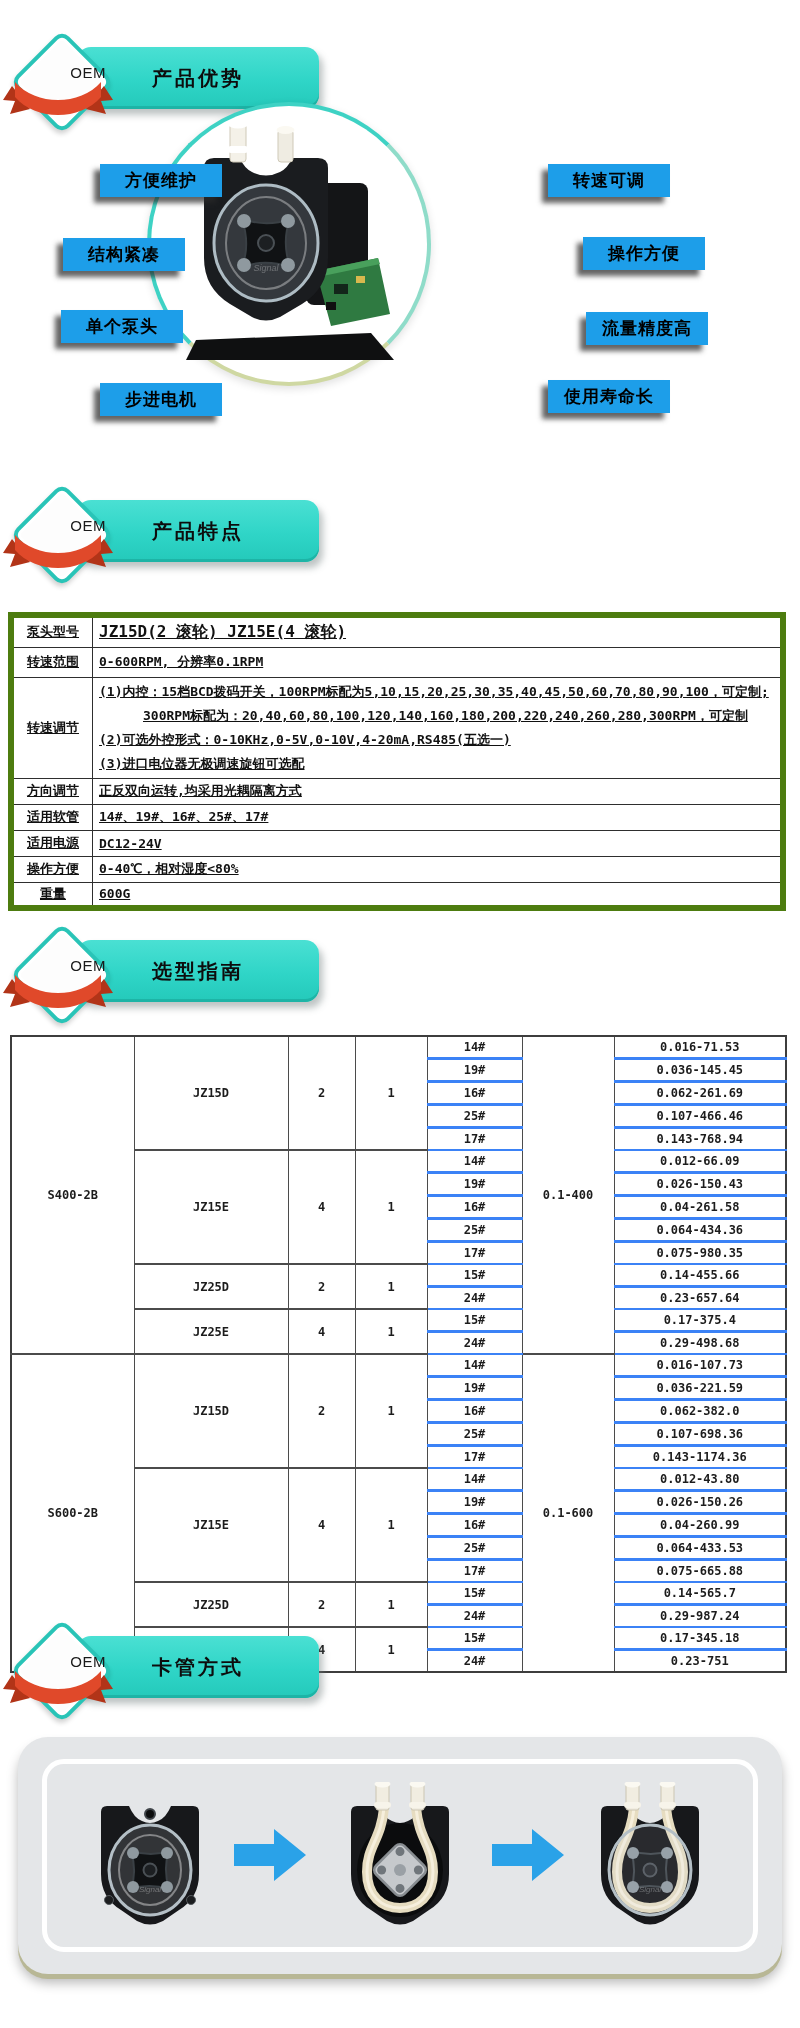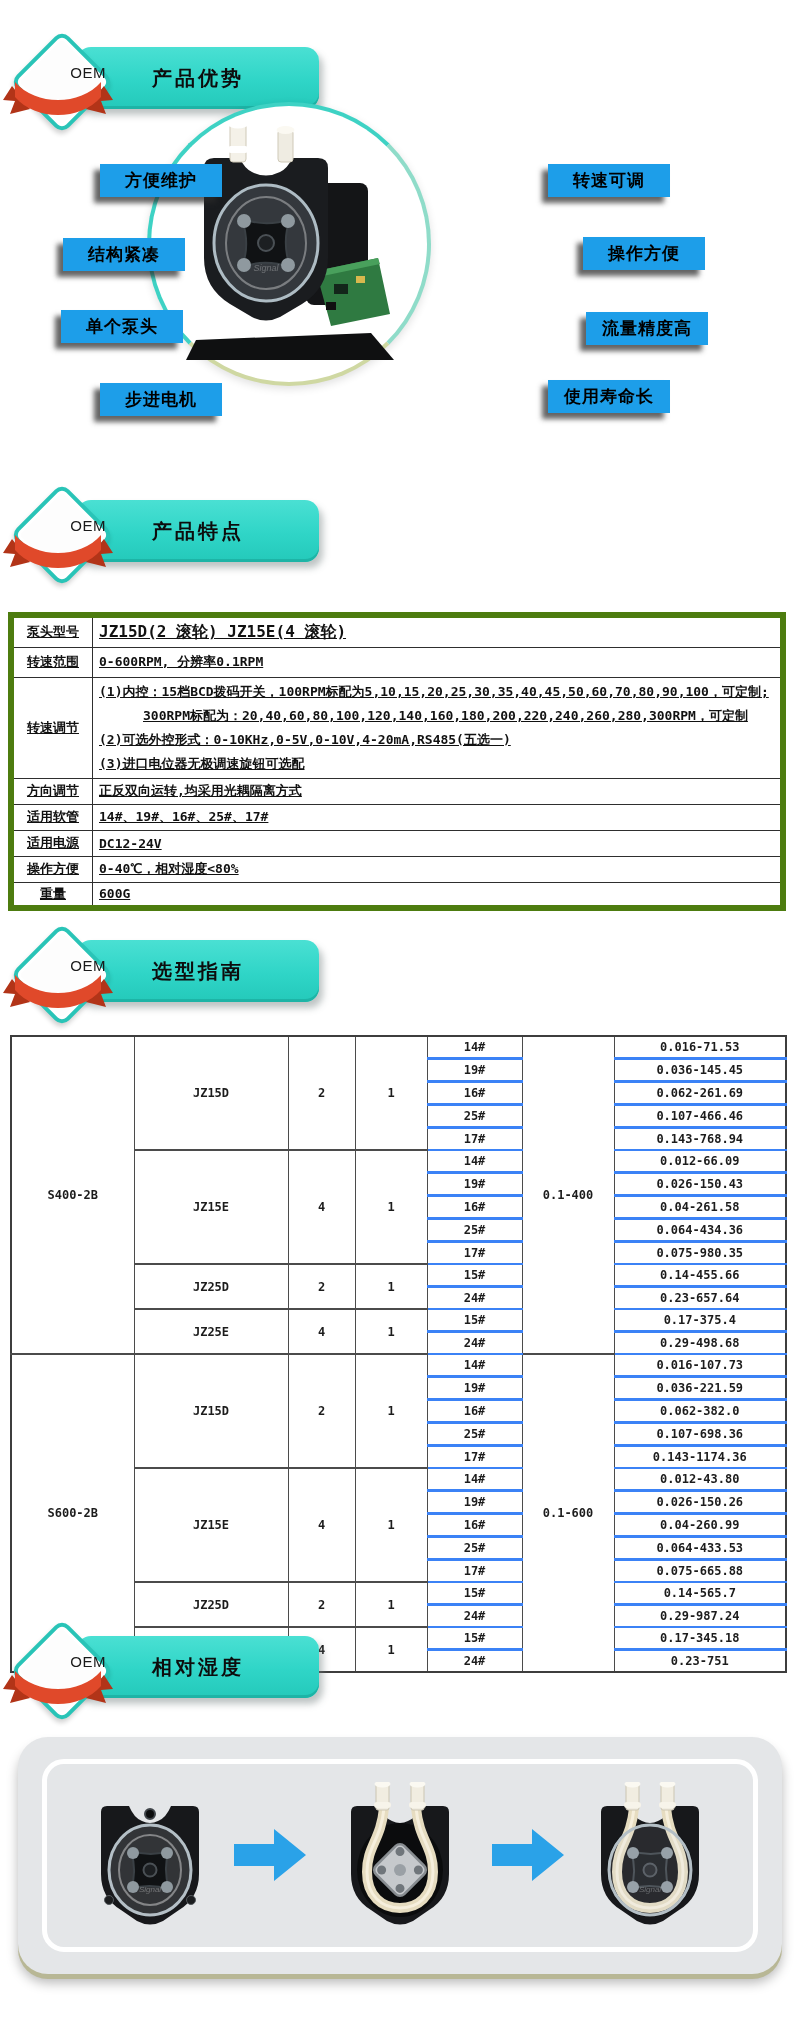--- a/index.html
+++ b/index.html
@@ -331,21 +331,21 @@
       <td class="hsep">0.17-345.18</td>
     </tr>
     <tr>
           <td class="hsep">24#</td>
           <td class="hsep">0.23-751</td>
         </tr>
   </tbody>
     </table>
 
   <div class="banner-bar" style="top:1636px">
-    <span class="banner-title">相对湿度</span>
+    <span class="banner-title">卡管方式</span>
   </div>
   <div class="badge" style="top:1619px">
     <div class="diamond"></div>
     <svg class="ribbon" viewBox="0 0 112 48">
       <path d="M10 4 L1 18 L13 19 L8 32 L28 27 Z" fill="#b23418"></path>
       <path d="M102 4 L111 18 L99 19 L104 32 L84 27 Z" fill="#b23418"></path>
       <path d="M13 0 C 34 24, 78 24, 99 0 L99 15 C 78 39, 34 39, 13 15 Z" fill="#e0492a"></path>
     </svg>
     <span class="oem">OEM</span>
   </div>

